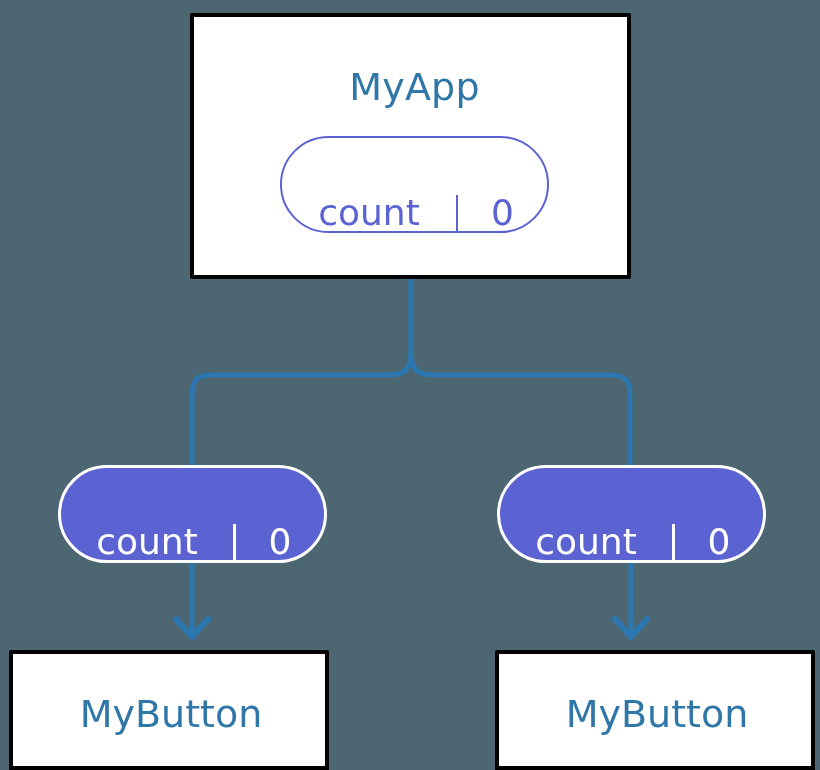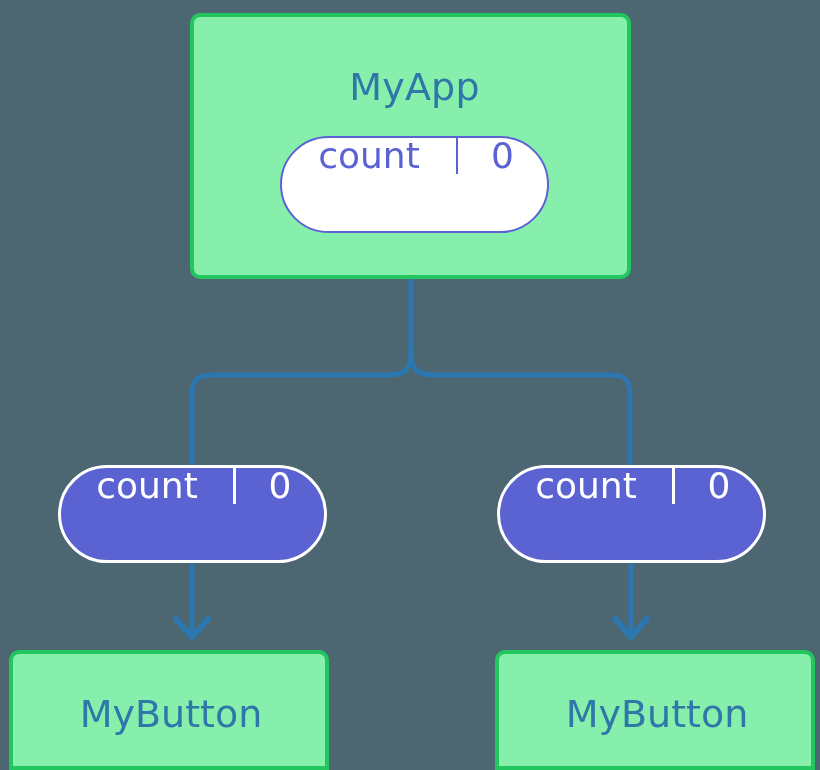--- a/index.html
+++ b/index.html
@@ -25,23 +25,23 @@
     top: 0;
     width: 820px;
     height: 770px;
     pointer-events: none;
   }
 
   
   .component-card {
     position: absolute;
     box-sizing: border-box;
-    background: #86efac;
-    border: 4px solid #22c55e;
-    border-radius: 10px;
+    background: #ffffff;
+    border: 4px solid #000000;
+    border-radius: 2px;
   }
   #app-card {
     left: 190px;
     top: 13px;
     width: 441px;
     height: 266px;
   }
   #app-title {
     position: absolute;
     left: 0;
@@ -51,21 +51,21 @@
     color: #2e77a8;
     font-size: 38px;
     letter-spacing: 0.2px;
   }
 
   
   .state-pill {
     position: absolute;
     box-sizing: border-box;
     display: flex;
-    align-items: flex-start;
+    align-items: flex-end;
     border-radius: 999px;
     overflow: hidden;
   }
   .state-pill .pill-key,
   .state-pill .pill-value {
     display: flex;
     align-items: center;
     justify-content: center;
     font-size: 36px;
     line-height: 1;

